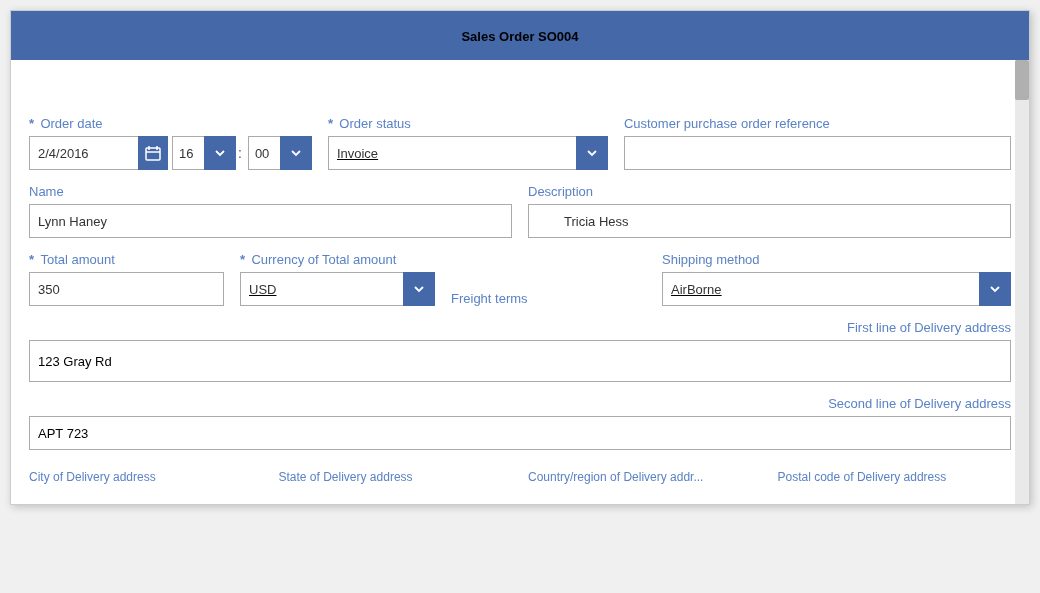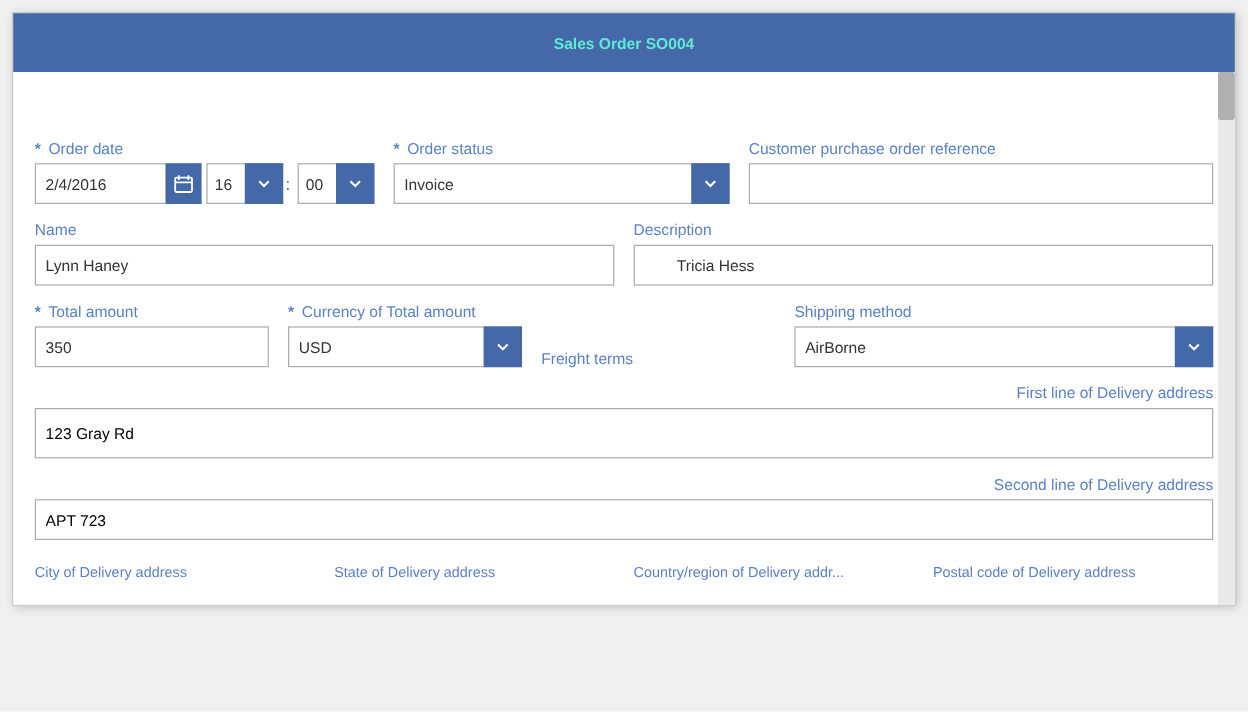--- a/index.html
+++ b/index.html
@@ -20,21 +20,21 @@
 
     .window {
       width: 1020px;
       background: #fff;
       border: 1px solid #ccc;
       box-shadow: 2px 2px 8px rgba(0,0,0,0.2);
     }
 
     .window-header {
       background: #4568a9;
-      color: #5eead4;
+      color: #000000;
       text-align: center;
       padding: 14px 0;
       font-size: 18px;
       font-weight: 600;
     }
 
     .form-body {
       padding: 16px 18px;
       overflow-y: auto;
     }
@@ -69,20 +69,21 @@
       height: 34px;
       outline: none;
       color: #333;
       background: #fff;
     }
 
     .select-wrapper {
       position: relative;
       display: inline-flex;
       align-items: flex-end;
+      text-decoration: underline;
     }
 
     .select-wrapper select {
       appearance: none;
       -webkit-appearance: none;
       border: 1px solid #aaa;
       padding: 6px 36px 6px 8px;
       height: 34px;
       outline: none;
       color: #333;

